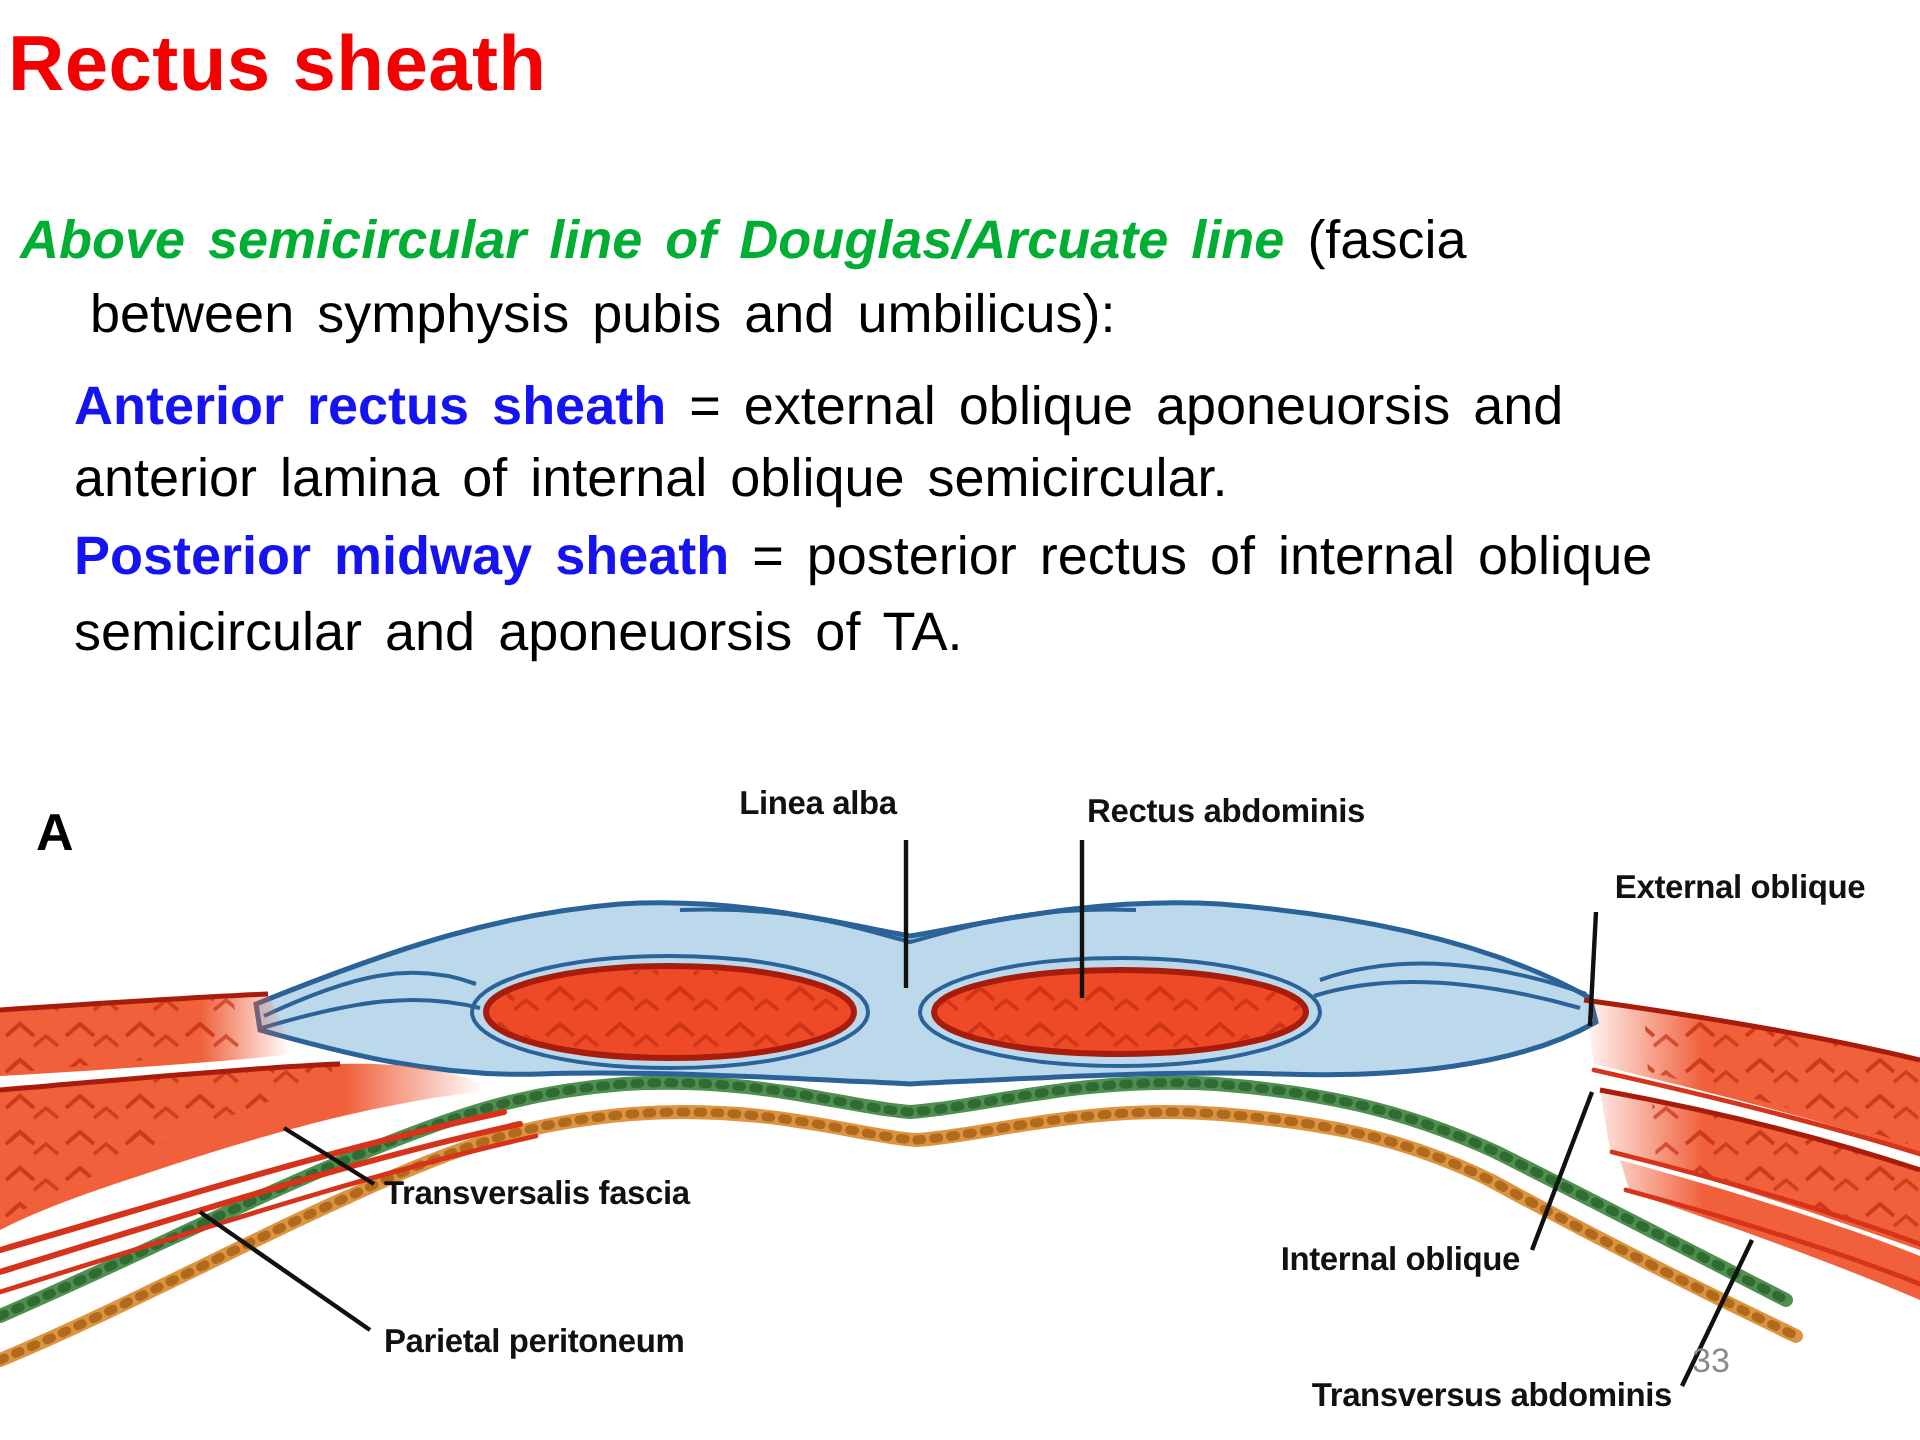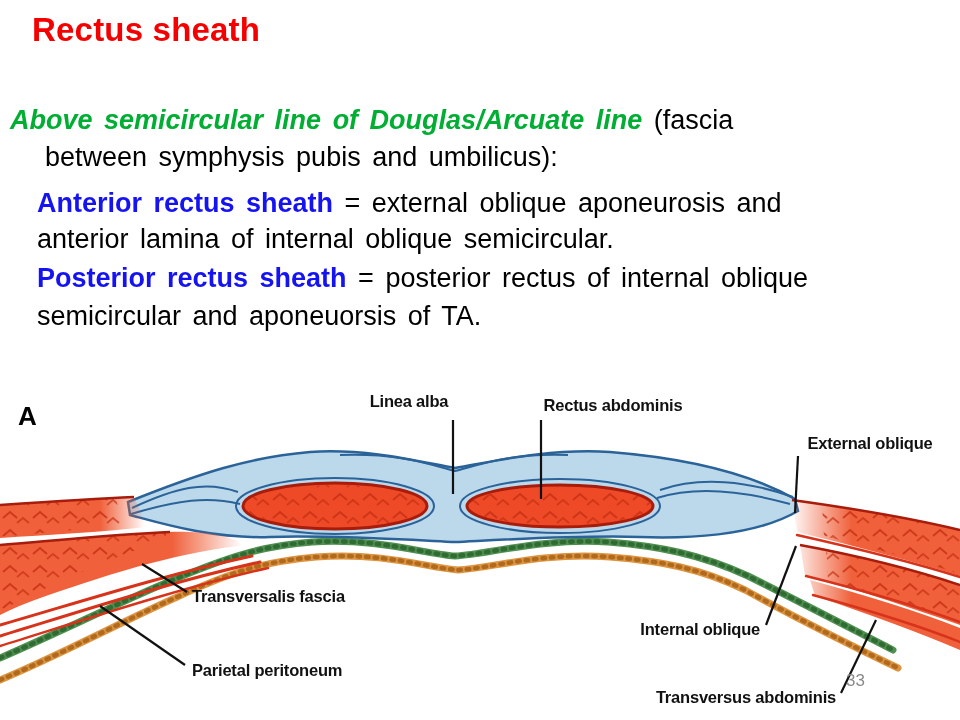--- a/index.html
+++ b/index.html
@@ -2,21 +2,21 @@
 <html style="--title-red: #f50000; --term-green: #00ae33; --term-blue: #1513f2; --muscle-red: #ee4a27; --muscle-orange: #f0603a; --sheath-blue: #bcd9ec; --sheath-outline: #2b6399; --fascia-green: #4f8f4f; --peritoneum-orange: #dd9440; --page-gray: #8a8a8a;"><head>
 <meta charset="utf-8">
 <style>
   html,body{margin:0;padding:0;}
   body{
     width:960px;height:720px;overflow:hidden;background:#ffffff;
     font-family:"Liberation Sans",sans-serif;position:relative;
   }
   .abs{position:absolute;}
   .title{
-    left:32px;top:11px;font-size:33px;font-weight:700;
+    left:4px;top:11px;font-size:39px;font-weight:700;
     color:var(--title-red,#f50000);letter-spacing:.2px;white-space:nowrap;
   }
   .bodyline{
     font-size:27px;color:#000;white-space:nowrap;word-spacing:4px;line-height:1.2;
   }
   .seg-green{color:var(--term-green,#00ae33);font-weight:700;font-style:italic;}
   .seg-blue{color:var(--term-blue,#1513f2);font-weight:700;margin-top:44px;}
   .pagenum{
     left:846px;top:671px;font-size:17px;color:var(--page-gray,#8a8a8a);
     font-family:"Liberation Sans",sans-serif;
@@ -41,27 +41,27 @@
 
 <div class="abs title">Rectus sheath</div>
 
 <div class="abs bodyline" style="left:10px;top:104px">
   <span class="seg-green">Above semicircular line of Douglas/Arcuate line</span><span> (fascia</span>
 </div>
 <div class="abs bodyline" style="left:45px;top:141px">
   <span>between symphysis pubis and umbilicus):</span>
 </div>
 <div class="abs bodyline" style="left:37px;top:187px">
-  <span class="seg-blue">Anterior rectus sheath</span><span> = external oblique aponeurosis and</span>
+  <span class="seg-blue">Anterior rectus sheath</span><span> = external oblique aponeuorsis and</span>
 </div>
 <div class="abs bodyline" style="left:37px;top:223px">
   <span>anterior lamina of internal oblique semicircular.</span>
 </div>
 <div class="abs bodyline" style="left:37px;top:262px">
-  <span class="seg-blue">Posterior rectus sheath</span><span> = posterior rectus of internal oblique</span>
+  <span class="seg-blue">Posterior midway sheath</span><span> = posterior rectus of internal oblique</span>
 </div>
 <div class="abs bodyline" style="left:37px;top:300px">
   <span>semicircular and aponeuorsis of TA.</span>
 </div>
 
 <svg class="abs" style="left:0;top:380px" width="960" height="340" viewBox="0 0 960 340">
   <defs>
     <pattern id="chev" patternUnits="userSpaceOnUse" width="30" height="18">
       <path d="M3,12 l7,-6 l7,6" stroke="#c22c0e" stroke-width="2" fill="none" opacity="0.75"></path>
       <path d="M17,17 l6,-5 l6,5" stroke="#c22c0e" stroke-width="1.8" fill="none" opacity="0.65"></path>

